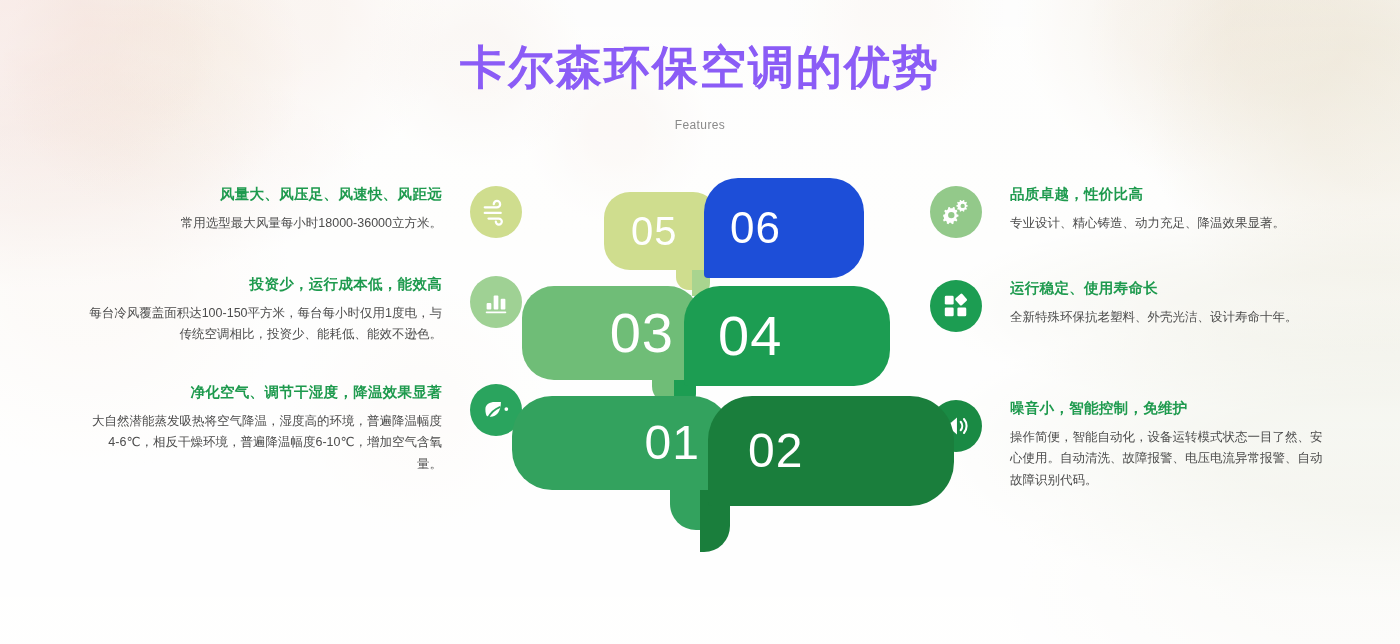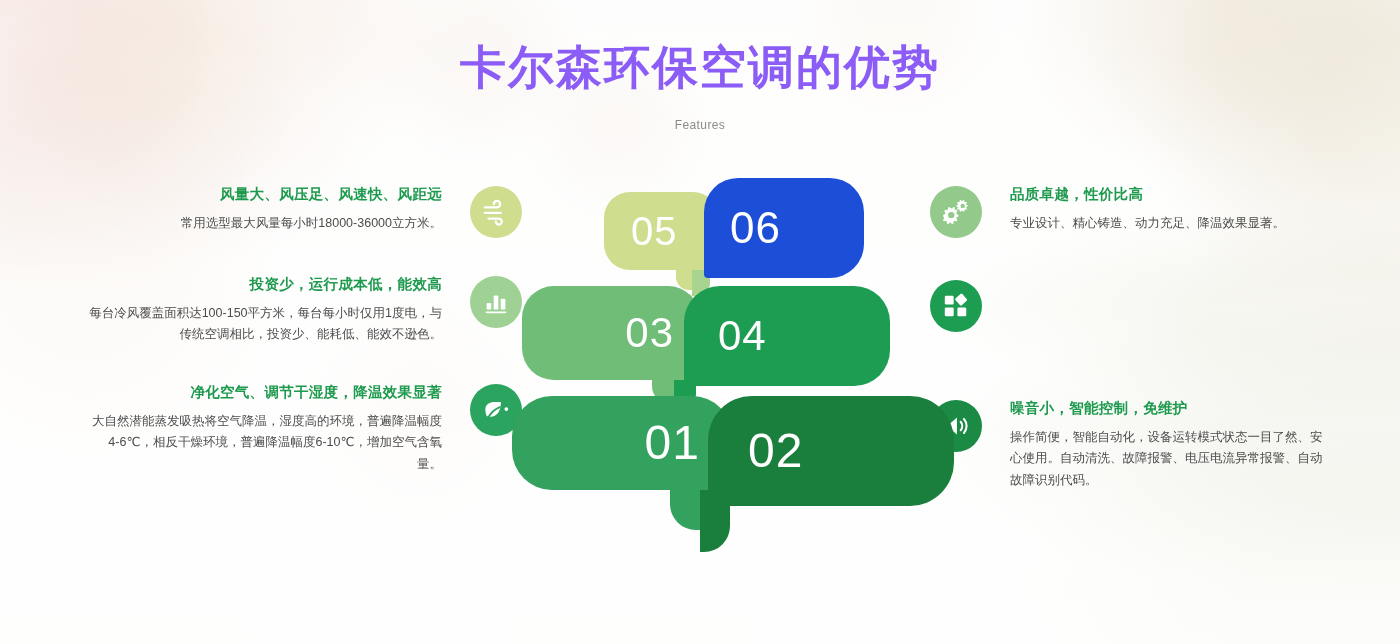--- a/index.html
+++ b/index.html
@@ -95,21 +95,21 @@
 
   
   .leaf-cluster{position:absolute;left:512px;top:176px;width:380px;height:360px;}
   .petal{
     position:absolute;
     display:flex;align-items:center;
     color:#ffffff;font-weight:400;
     line-height:1;
     user-select:none;
   }
-  .petal .num{font-size:42px;letter-spacing:1px;}
+  .petal .num{font-size:56px;letter-spacing:1px;}
 
   
   .p05{
     left:92px;top:16px;width:88px;height:78px;
     background:#cfdd8e;
     border-radius:26px 26px 4px 26px;
     justify-content:flex-start;padding-left:27px;
   }
   .p05 .num{font-size:40px;}
   .p06{
@@ -261,20 +261,24 @@
 
     <div class="feature r">
       <div class="icon-circle" style="background:#1c9d52">
         <svg width="28" height="28" viewBox="0 0 30 30" fill="#ffffff">
           <rect x="3" y="4" width="9.5" height="9.5" rx="1.4"></rect>
           <rect x="3" y="16.5" width="9.5" height="9.5" rx="1.4"></rect>
           <rect x="16.5" y="16.5" width="9.5" height="9.5" rx="1.4"></rect>
           <rect x="15.6" y="3.2" width="9.8" height="9.8" rx="1.4" transform="rotate(-42 20.5 8.1)"></rect>
         </svg>
       </div>
+      <div class="f-text">
+        <p class="f-title">运行稳定、使用寿命长</p>
+        <p class="f-desc">全新特殊环保抗老塑料、外壳光洁、设计寿命十年。</p>
+      </div>
     </div>
 
     <div class="feature r">
       <div class="icon-circle" style="background:#1a8a44">
         <svg width="30" height="30" viewBox="0 0 32 32">
           <path d="M6 12.5h4.6L17 7v18l-6.4-5.5H6z" fill="#ffffff"></path>
           <path d="M21 11.5a7 7 0 0 1 0 9" stroke="#ffffff" stroke-width="2.2" fill="none" stroke-linecap="round"></path>
           <path d="M24.5 8.5a11.5 11.5 0 0 1 0 15" stroke="#ffffff" stroke-width="2.2" fill="none" stroke-linecap="round"></path>
         </svg>
       </div>

